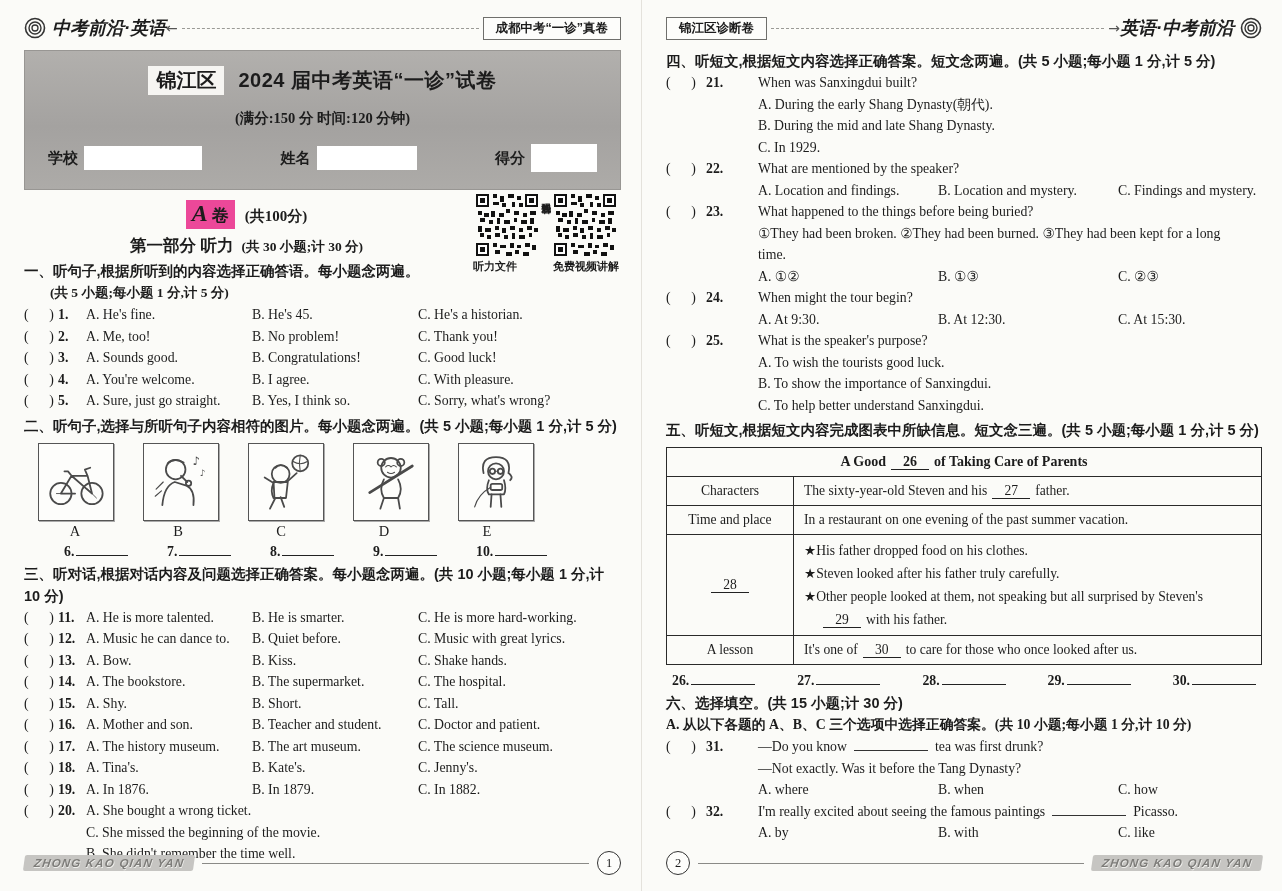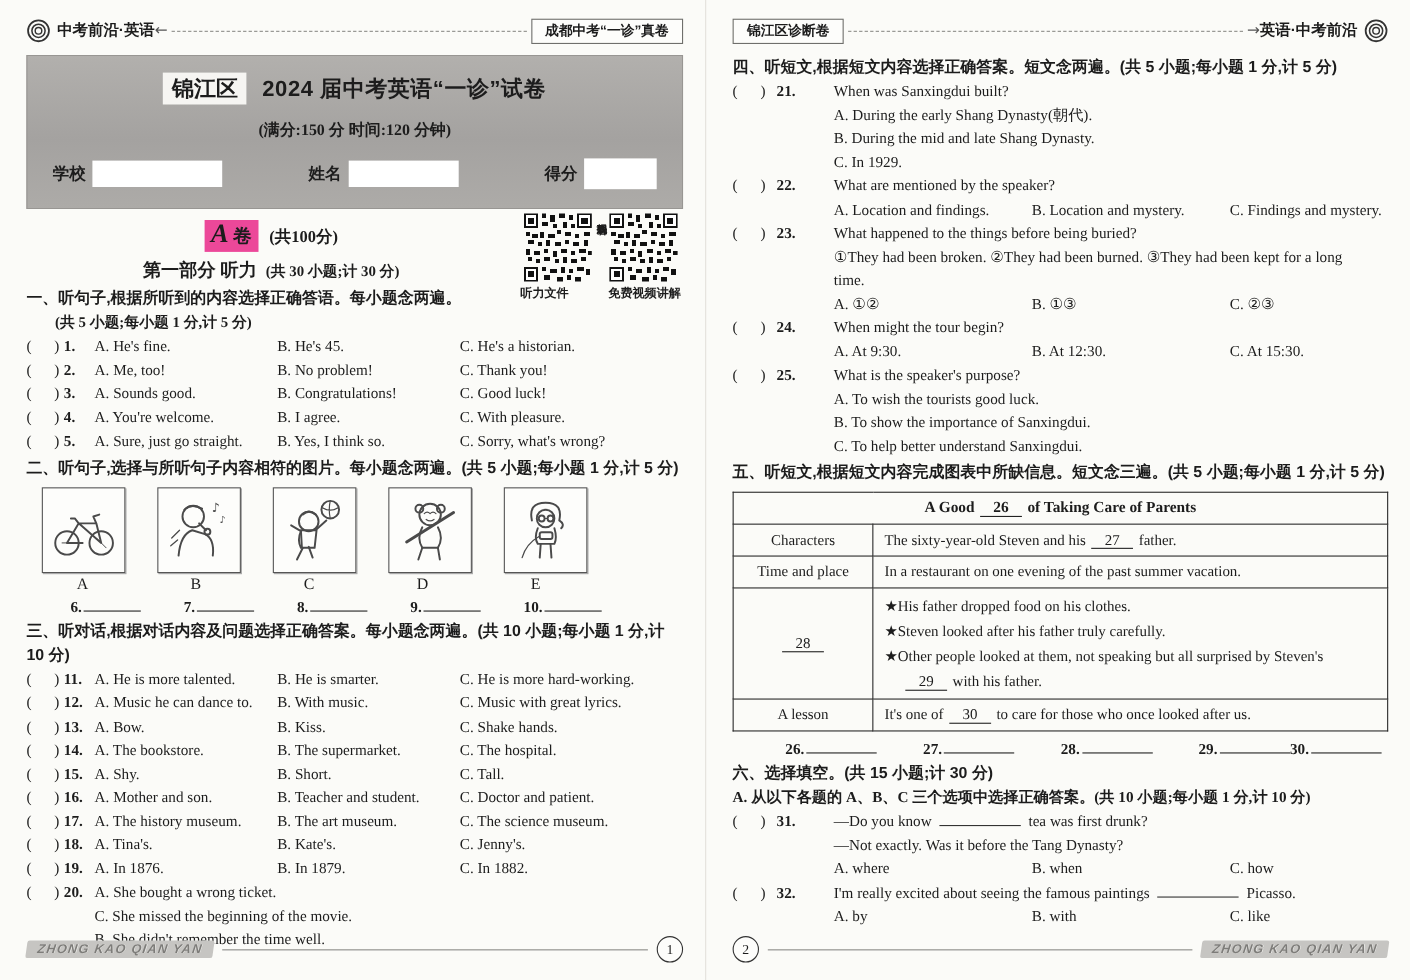--- a/index.html
+++ b/index.html
@@ -3,21 +3,21 @@
 <meta charset="utf-8">
 <style>
   html,body{margin:0;padding:0;background:#eceae6;}
   .sheet{width:1282px;height:891px;background:#fbfbf8;display:flex;overflow:hidden;
          font-family:"Liberation Serif","DejaVu Serif",serif;color:#1c1c1c;}
   .page{position:relative;width:641px;box-sizing:border-box;padding:10px 20px 0 24px;}
   .page.right{border-left:1px solid #e4e2dc;}
 
   
   .phead{display:flex;align-items:center;height:24px;margin-top:6px;font-size:15px;}
-  .brand{font-family:"Liberation Sans","DejaVu Sans",sans-serif;font-weight:bold;font-size:14px;white-space:nowrap;}
+  .brand{font-family:"Liberation Sans","DejaVu Sans",sans-serif;font-weight:bold;font-size:18px;white-space:nowrap;font-style:italic;}
   .dash{flex:1;border-top:1px dashed #9a9a96;height:0;margin:0 4px;}
   .arrowg{color:#555;font-family:"DejaVu Sans",sans-serif;font-size:14px;}
   .tagbox{border:1.2px solid #6f6f6c;padding:2px 12px;font-size:12.5px;font-weight:bold;
           font-family:"Liberation Sans",sans-serif;white-space:nowrap;background:#fdfdfb;}
   .logo{display:inline-flex;margin:0 6px 0 0;}
 
   
   .titlebox{margin-top:10px;background:linear-gradient(180deg,#b2b0ad,#a4a2a0 55%,#adaba8);
             padding:16px 24px 18px;box-shadow:inset 0 0 0 1px #989693;}
   .trow1{text-align:center;}
@@ -69,21 +69,21 @@
   .picblanks .bitem{width:79px;}
   .bline{display:inline-block;width:52px;border-bottom:1.2px solid #222;height:11px;margin-left:2px;}
 
   
   table.t5{border-collapse:collapse;width:100%;margin-top:6px;font-size:13.6px;}
   table.t5 td{border:1.6px solid #2a2a2a;padding:4px 10px;line-height:20px;}
   table.t5 .th{text-align:center;font-weight:bold;font-size:14px;}
   table.t5 .hc{width:106px;text-align:center;}
   .blank-num{display:inline-block;min-width:30px;text-align:center;border-bottom:1.2px solid #222;padding:0 4px;margin:0 5px;line-height:15px;}
   .starline{line-height:23px;}
-  .blanks5{display:flex;margin-top:8px;font-size:13.8px;font-weight:bold;padding:0 6px;text-align:right;}
+  .blanks5{display:flex;margin-top:8px;font-size:13.8px;font-weight:bold;padding:0 6px;}
   .blanks5 .bitem{flex:1;}
   .blanks5 .bline{width:64px;}
 
   .part2{text-align:center;margin-top:4px;line-height:24px;}
   .part2 b{font-family:"Liberation Sans",sans-serif;font-size:16.5px;}
   .part2 .note{font-weight:bold;font-size:13.5px;margin-left:4px;}
   .sub-a{line-height:22px;font-size:13.8px;font-weight:bold;}
   .stem-blank{display:inline-block;width:74px;border-bottom:1.2px solid #333;height:11px;margin:0 7px;}
 
   
@@ -341,21 +341,21 @@
         <span class="paren">(      )</span>
         <b class="qnum">11.</b>
         <span>A. He is more talented.</span>
         <span>B. He is smarter.</span>
         <span>C. He is more hard-working.</span>
       </div>
     <div class="qrow">
         <span class="paren">(      )</span>
         <b class="qnum">12.</b>
         <span>A. Music he can dance to.</span>
-        <span>B. With music.</span>
+        <span>B. Quiet before.</span>
         <span>C. Music with great lyrics.</span>
       </div>
     <div class="qrow">
         <span class="paren">(      )</span>
         <b class="qnum">13.</b>
         <span>A. Bow.</span>
         <span>B. Kiss.</span>
         <span>C. Shake hands.</span>
       </div>
     <div class="qrow">

